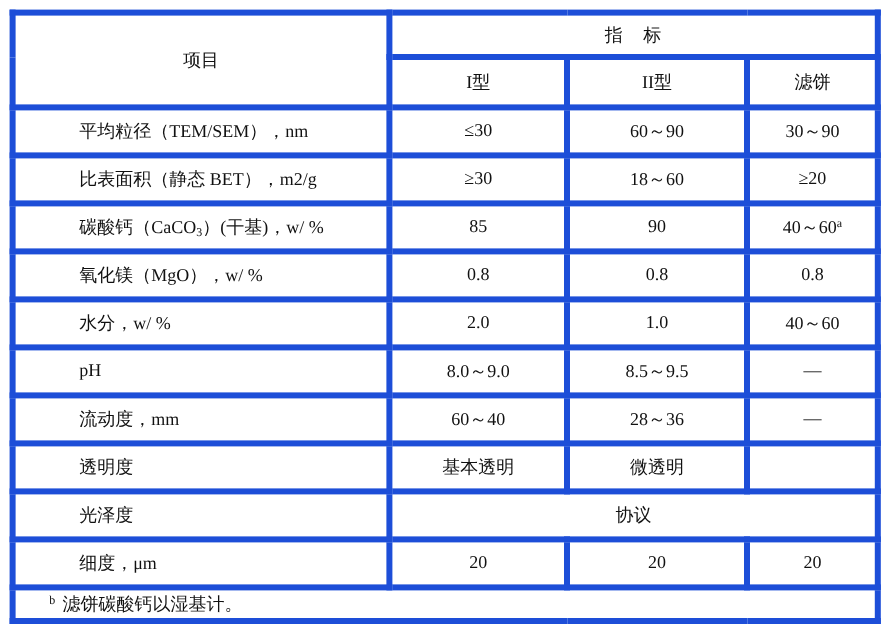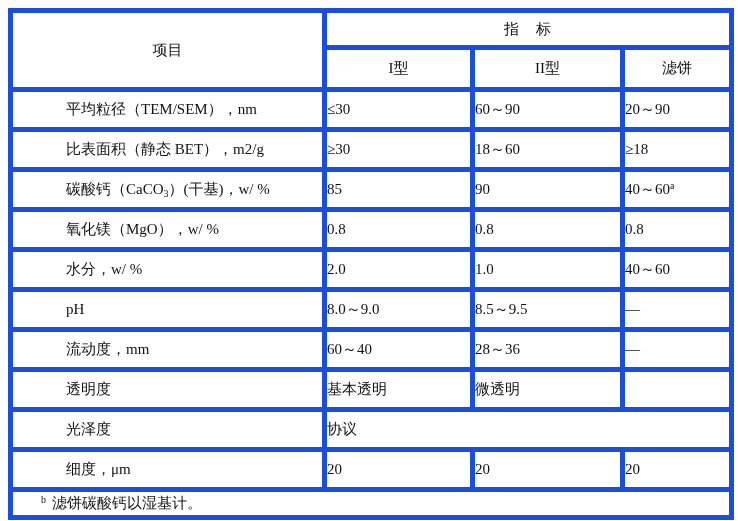--- a/index.html
+++ b/index.html
@@ -22,21 +22,21 @@
     border: 5px solid #1d4ed8;
     font-size: 15px;
     vertical-align: middle;
     overflow: hidden;
   }
   tr.hdr1 { height: 37px; }
   tr.hdr2 { height: 42px; }
   tr.body-row { height: 40px; }
   tr.foot-row { height: 28px; }
   td.center { text-align: center; }
-  td.val { }
+  td.val { text-align: center; }
   .lblwrap {
     display: flex;
     justify-content: space-between;
     align-items: center;
     padding: 0 12px 0 9px;
     width: 100%;
     margin-left: 44px;
   }
   .lab { text-align: left; }
   .sym { text-align: right; font-size: 15px; }
@@ -74,33 +74,33 @@
 
       <tr class="body-row">
         <td>
           <div class="lblwrap">
             <span class="lab">平均粒径（TEM/SEM），nm</span>
             <span class="sym"></span>
           </div>
         </td>
         <td class="val">≤30</td>
         <td class="val">60～90</td>
-        <td class="val">20～90</td>
+        <td class="val">30～90</td>
       </tr>
 
       <tr class="body-row">
         <td>
           <div class="lblwrap">
             <span class="lab">比表面积（静态 BET），m2/g</span>
             <span class="sym"></span>
           </div>
         </td>
         <td class="val">≥30</td>
         <td class="val">18～60</td>
-        <td class="val">≥18</td>
+        <td class="val">≥20</td>
       </tr>
 
       <tr class="body-row">
         <td>
           <div class="lblwrap">
             <span class="lab"><span>碳酸钙（CaCO</span><sub>3</sub><span>）(干基)，w/ %</span></span>
             <span class="sym">≥</span>
           </div>
         </td>
         <td class="val">85</td>

